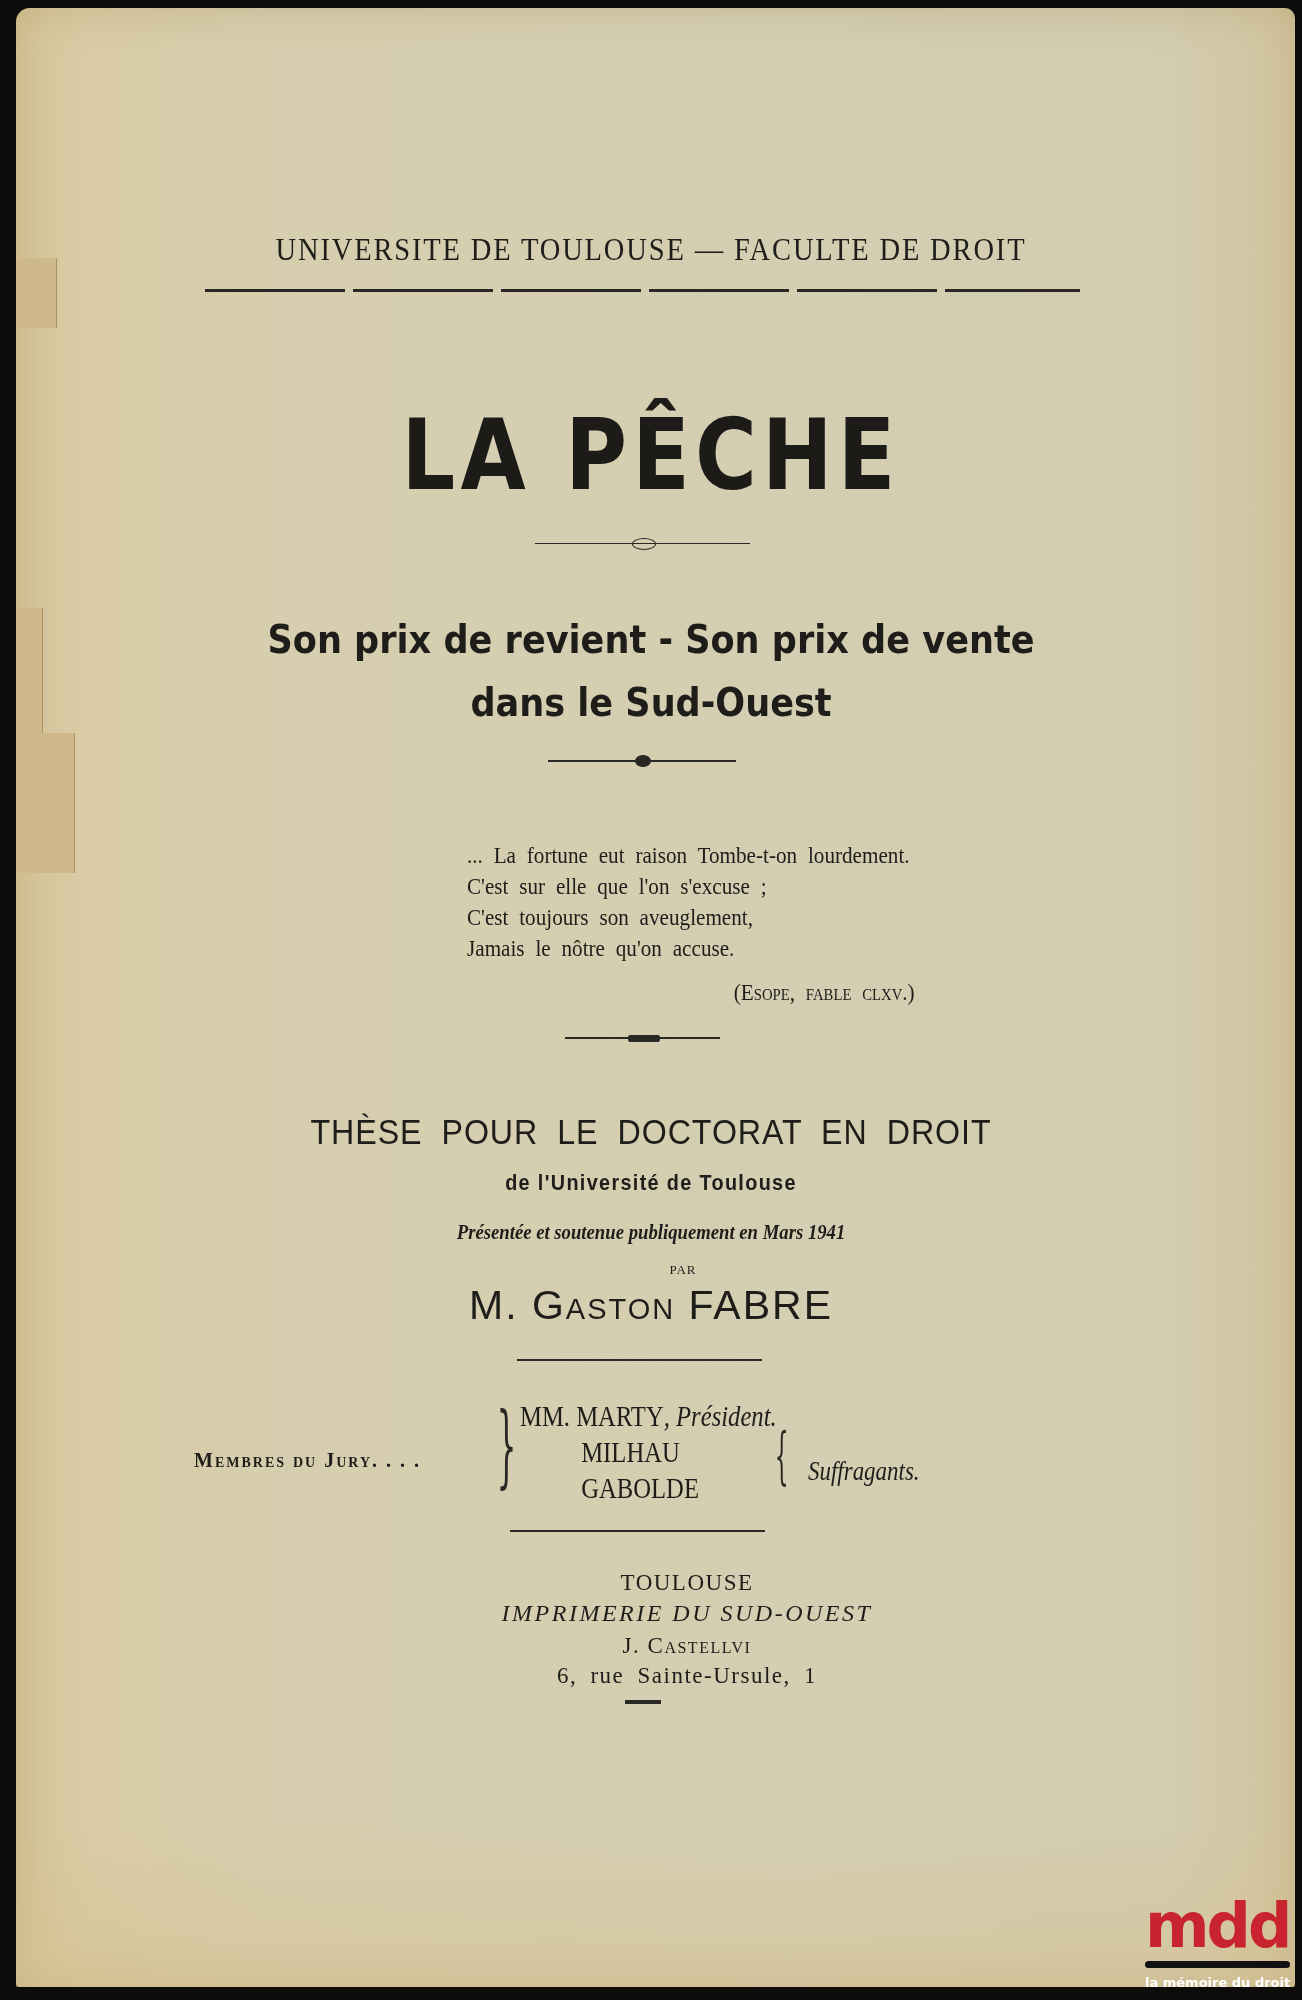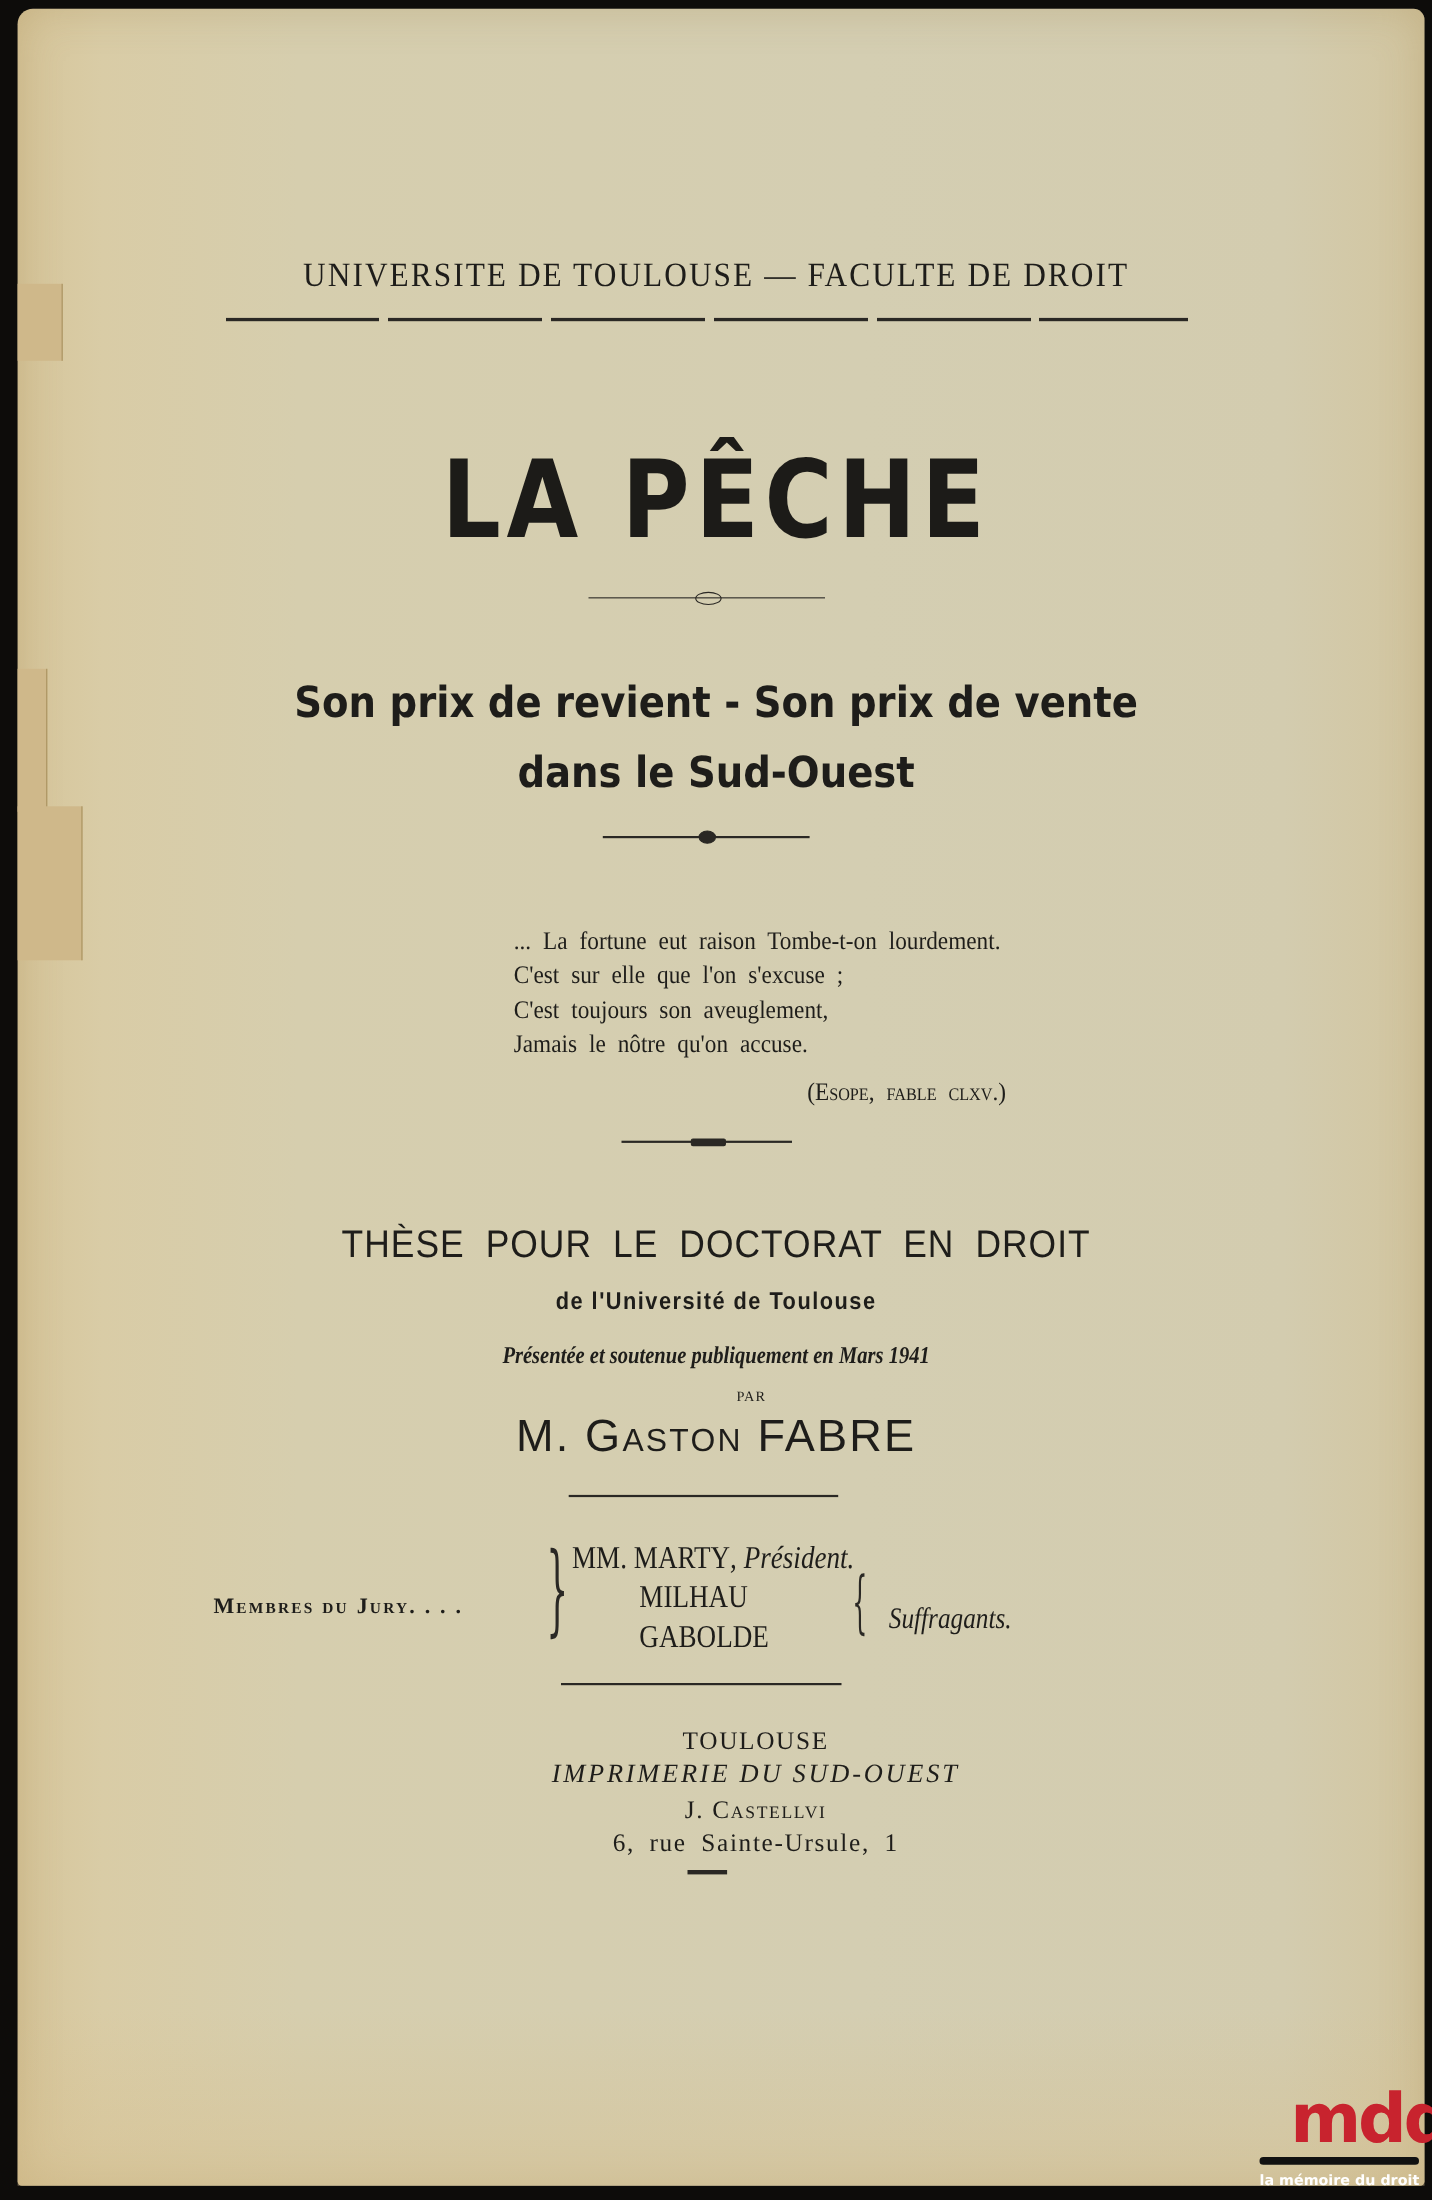--- a/index.html
+++ b/index.html
@@ -37,21 +37,21 @@
   .role{font-style:italic;}
   .suffr{position:absolute;left:808px;top:1456px;font-size:27px;font-style:italic;transform:scaleX(0.85);transform-origin:left;}
   .rule-jury{position:absolute;left:510px;top:1530px;width:255px;height:2px;background:#2a2824;}
   .imp{font-size:23px;line-height:31px;letter-spacing:1.5px;padding-left:36px;}
   .imp1{top:1567px;}
   .imp2{top:1598px;font-style:italic;letter-spacing:2.5px;font-size:24px;}
   .imp3{top:1630px;font-variant:small-caps;}
   .imp4{top:1660px;word-spacing:6px;}
   .dash-end{position:absolute;left:625px;top:1700px;width:36px;height:4px;background:#2a2824;}
   .logo{position:absolute;left:1145px;top:1895px;width:150px;height:105px;}
-  .logo .mdd{font-family:"DejaVu Sans",sans-serif;font-size:62px;font-weight:bold;color:#c8232e;letter-spacing:-3px;line-height:1;margin-left:28px;}
+  .logo .mdd{font-family:"DejaVu Sans",sans-serif;font-size:62px;font-weight:bold;color:#c8232e;letter-spacing:-3px;line-height:1;}
   .logo .bar{position:absolute;left:0;top:66px;width:145px;height:7px;background:#111;border-radius:4px;}
   .logo .tag{position:absolute;left:0;top:80px;font-family:"DejaVu Sans",sans-serif;font-size:13px;font-weight:bold;color:#ffffff;white-space:nowrap;}
 </style>
 </head>
 <body>
 
 <div class="page">
   <div class="tear" style="top:250px;height:70px;width:40px;"></div>
   <div class="tear" style="top:600px;height:130px;width:26px;"></div>
   <div class="tear" style="top:725px;height:140px;width:58px;"></div>

